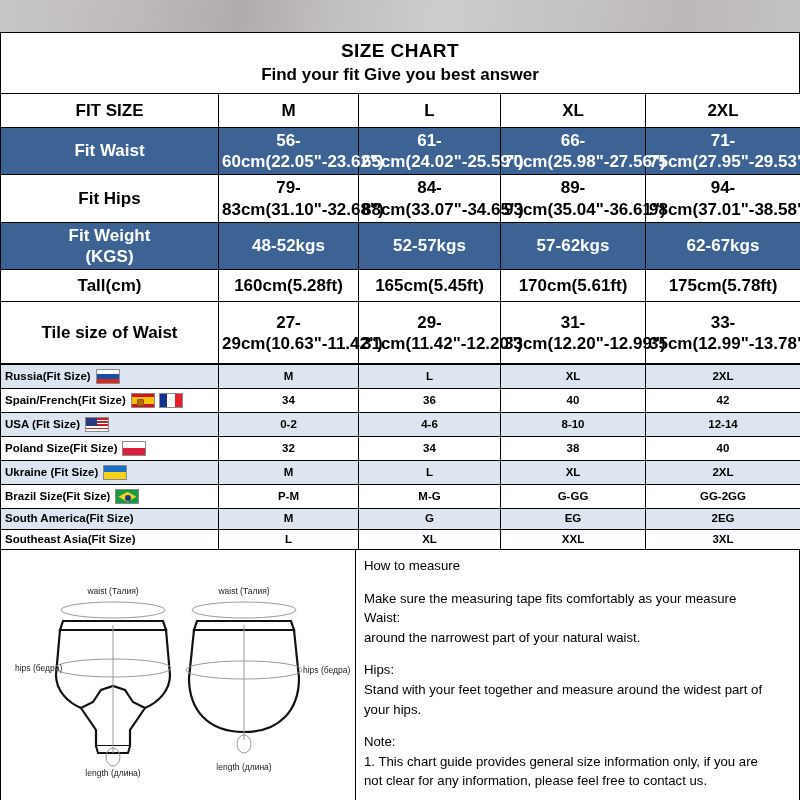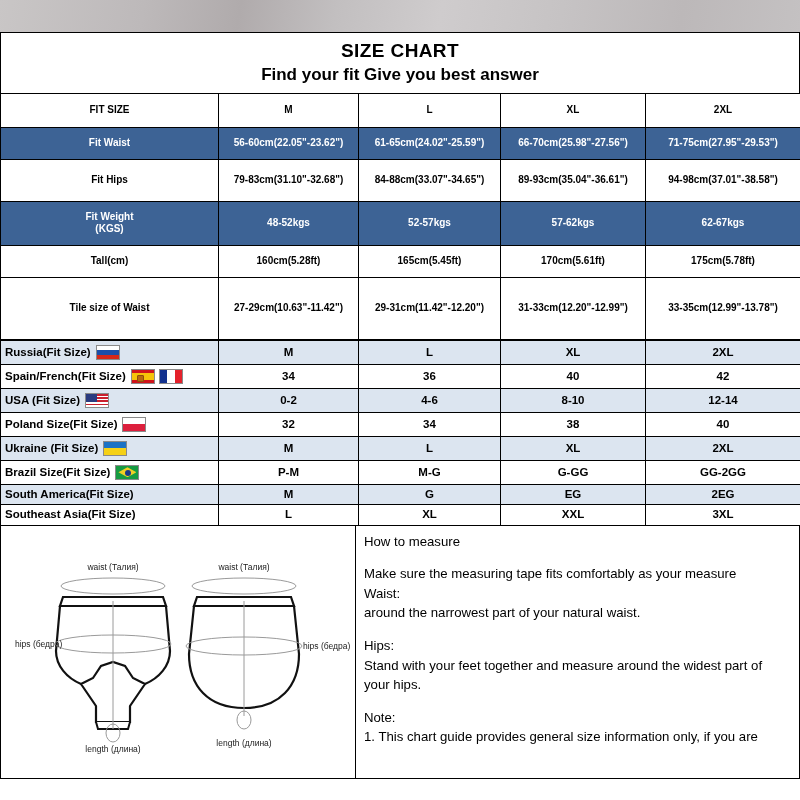--- a/index.html
+++ b/index.html
@@ -46,21 +46,21 @@
   
   table.grid {
     border-collapse: collapse;
     width: 800px;
     table-layout: fixed;
   }
   table.grid td {
     border: 1px solid #000;
     text-align: center;
     vertical-align: middle;
-    font-size: 10px;
+    font-size: 17px;
     font-weight: bold;
     color: #000;
     padding: 2px 3px;
     line-height: 1.25;
   }
   .c-label { width: 218px; }
   .c-m  { width: 140px; }
   .c-l  { width: 142px; }
   .c-xl { width: 145px; }
   .c-2xl{ width: 155px; }
@@ -367,17 +367,18 @@
         <div class="howto-line">Make sure the measuring tape fits comfortably as your measure</div>
         <div class="howto-line">Waist:</div>
         <div class="howto-line">around the narrowest part of your natural waist.</div>
         <div class="howto-gap"></div>
         <div class="howto-line">Hips:</div>
         <div class="howto-line">Stand with your feet together and measure around the widest part of</div>
         <div class="howto-line">your hips.</div>
         <div class="howto-gap"></div>
         <div class="howto-line">Note:</div>
         <div class="howto-line">1. This chart guide provides general size information only, if you are</div>
+        <div class="howto-line">not clear for any information, please feel free to contact us.</div>
       </div>
 
     </div>
   </div>
 </div>
 
 </body></html>

